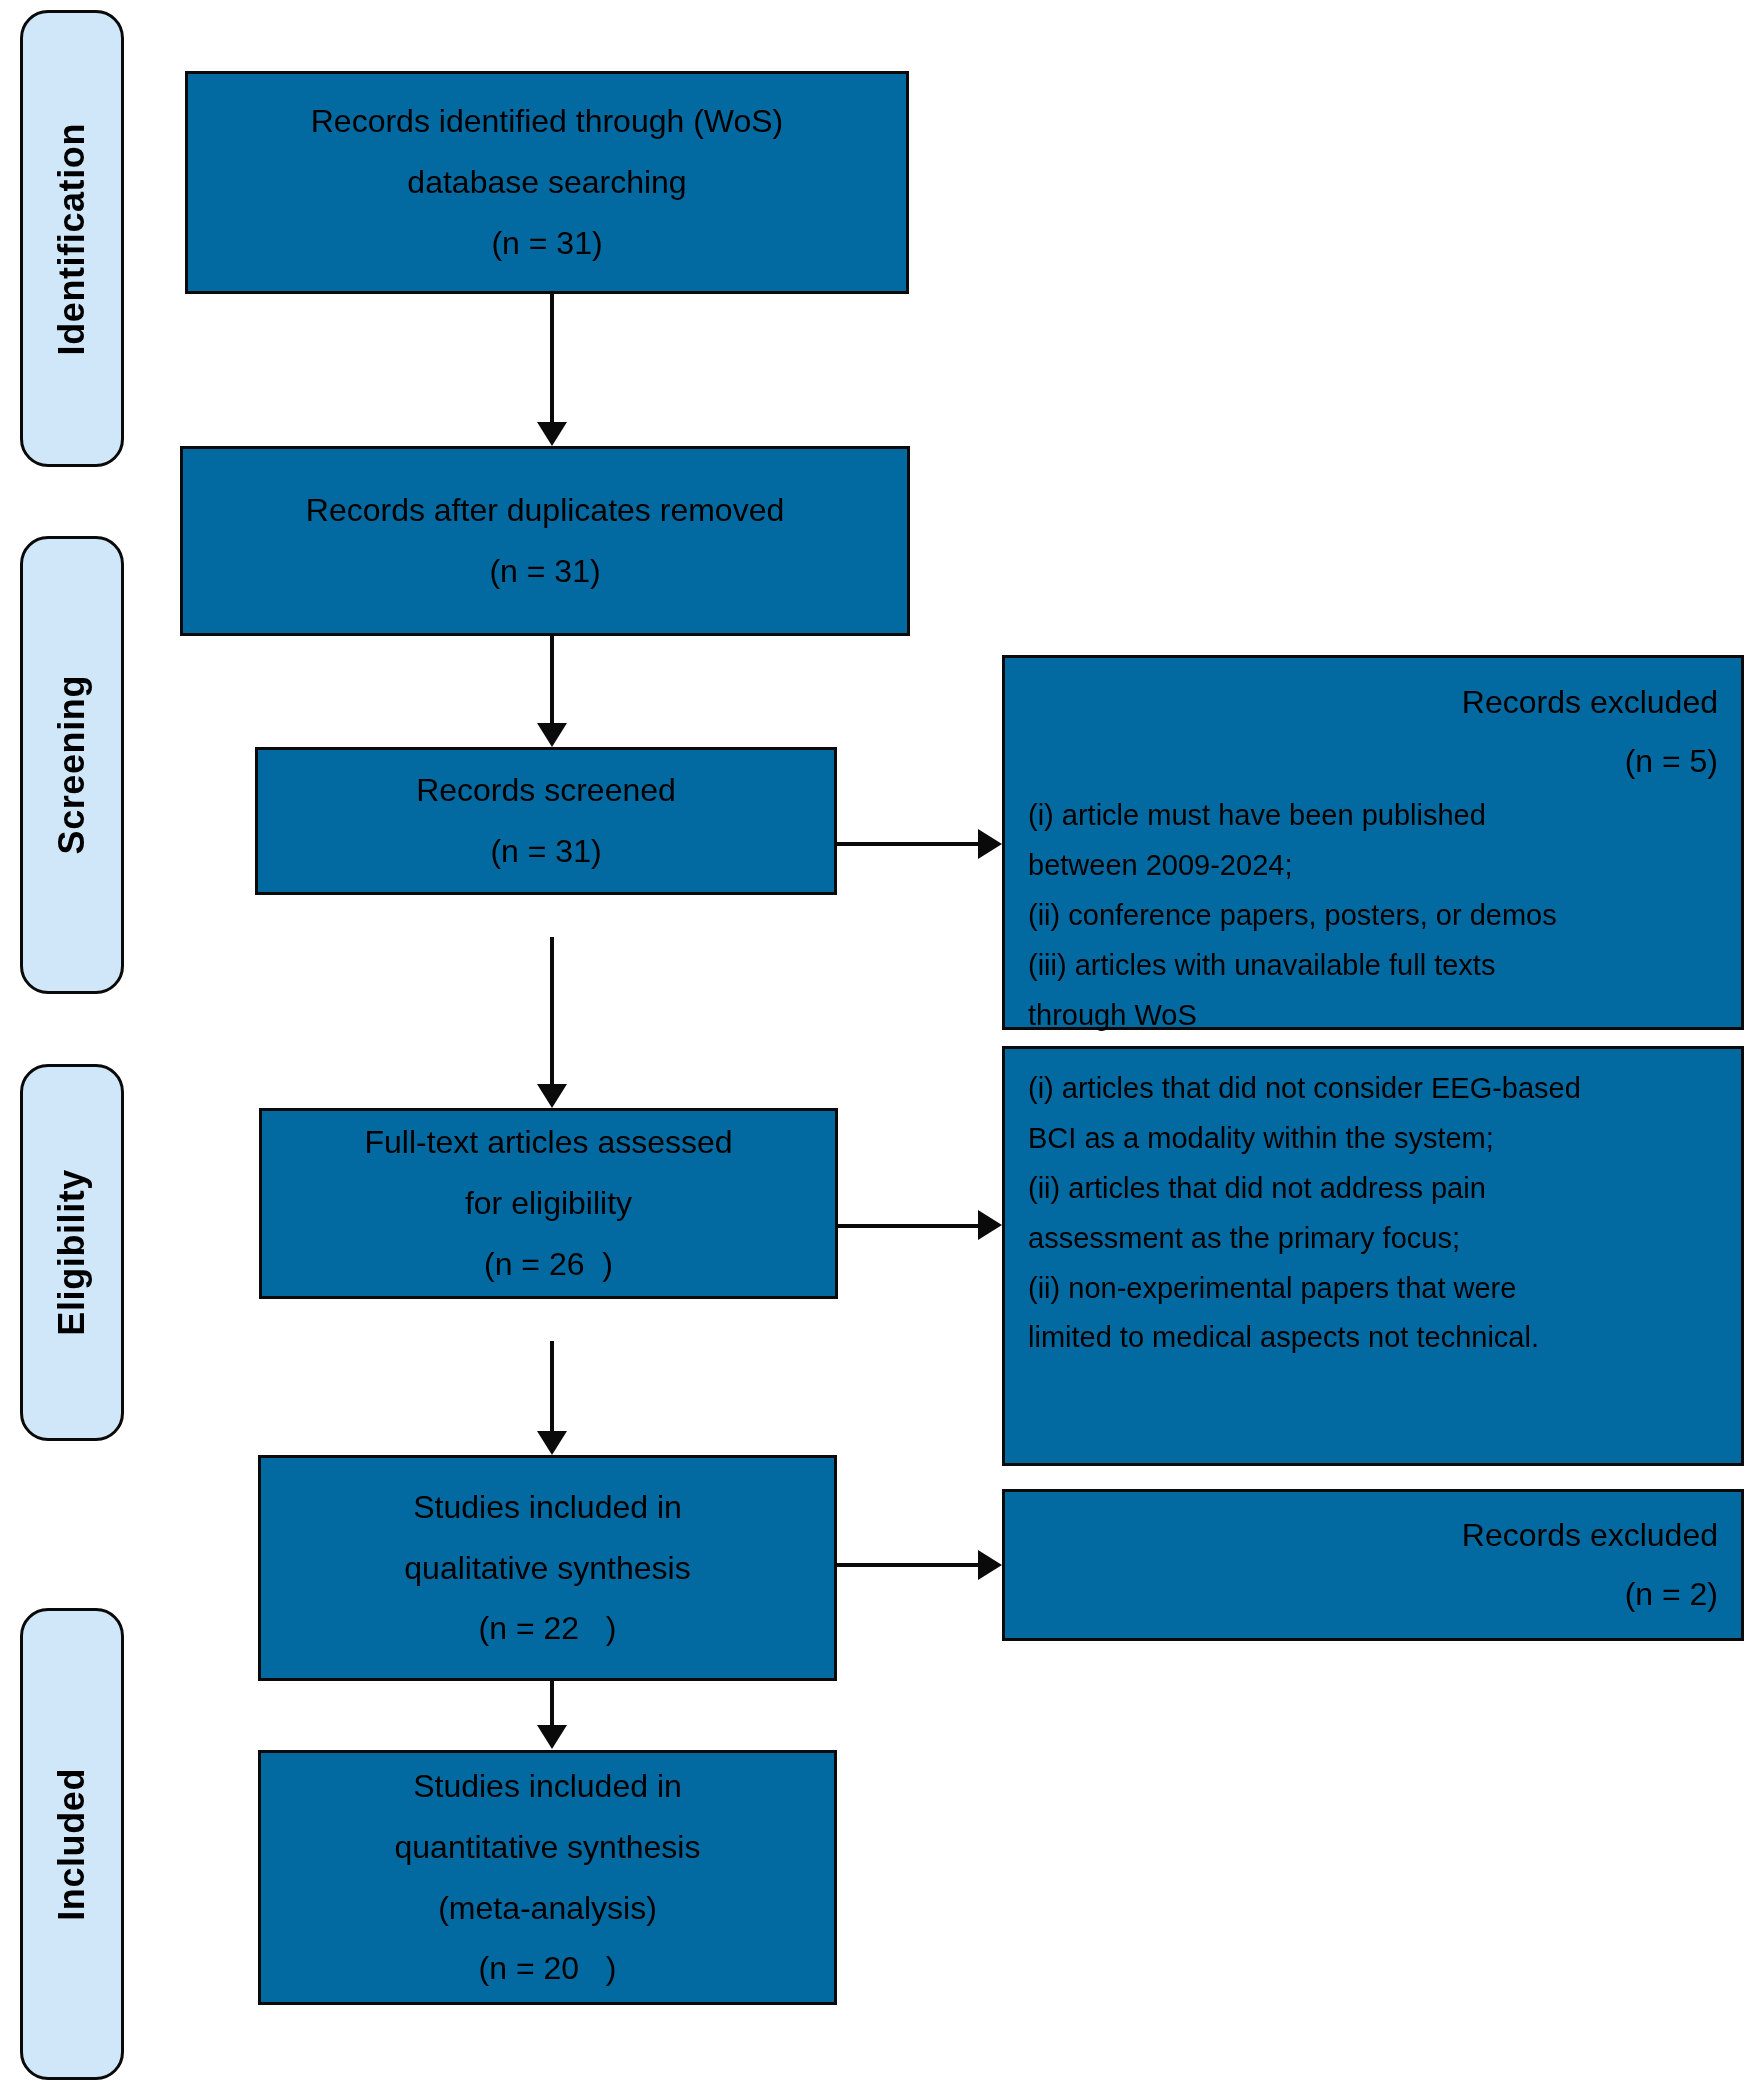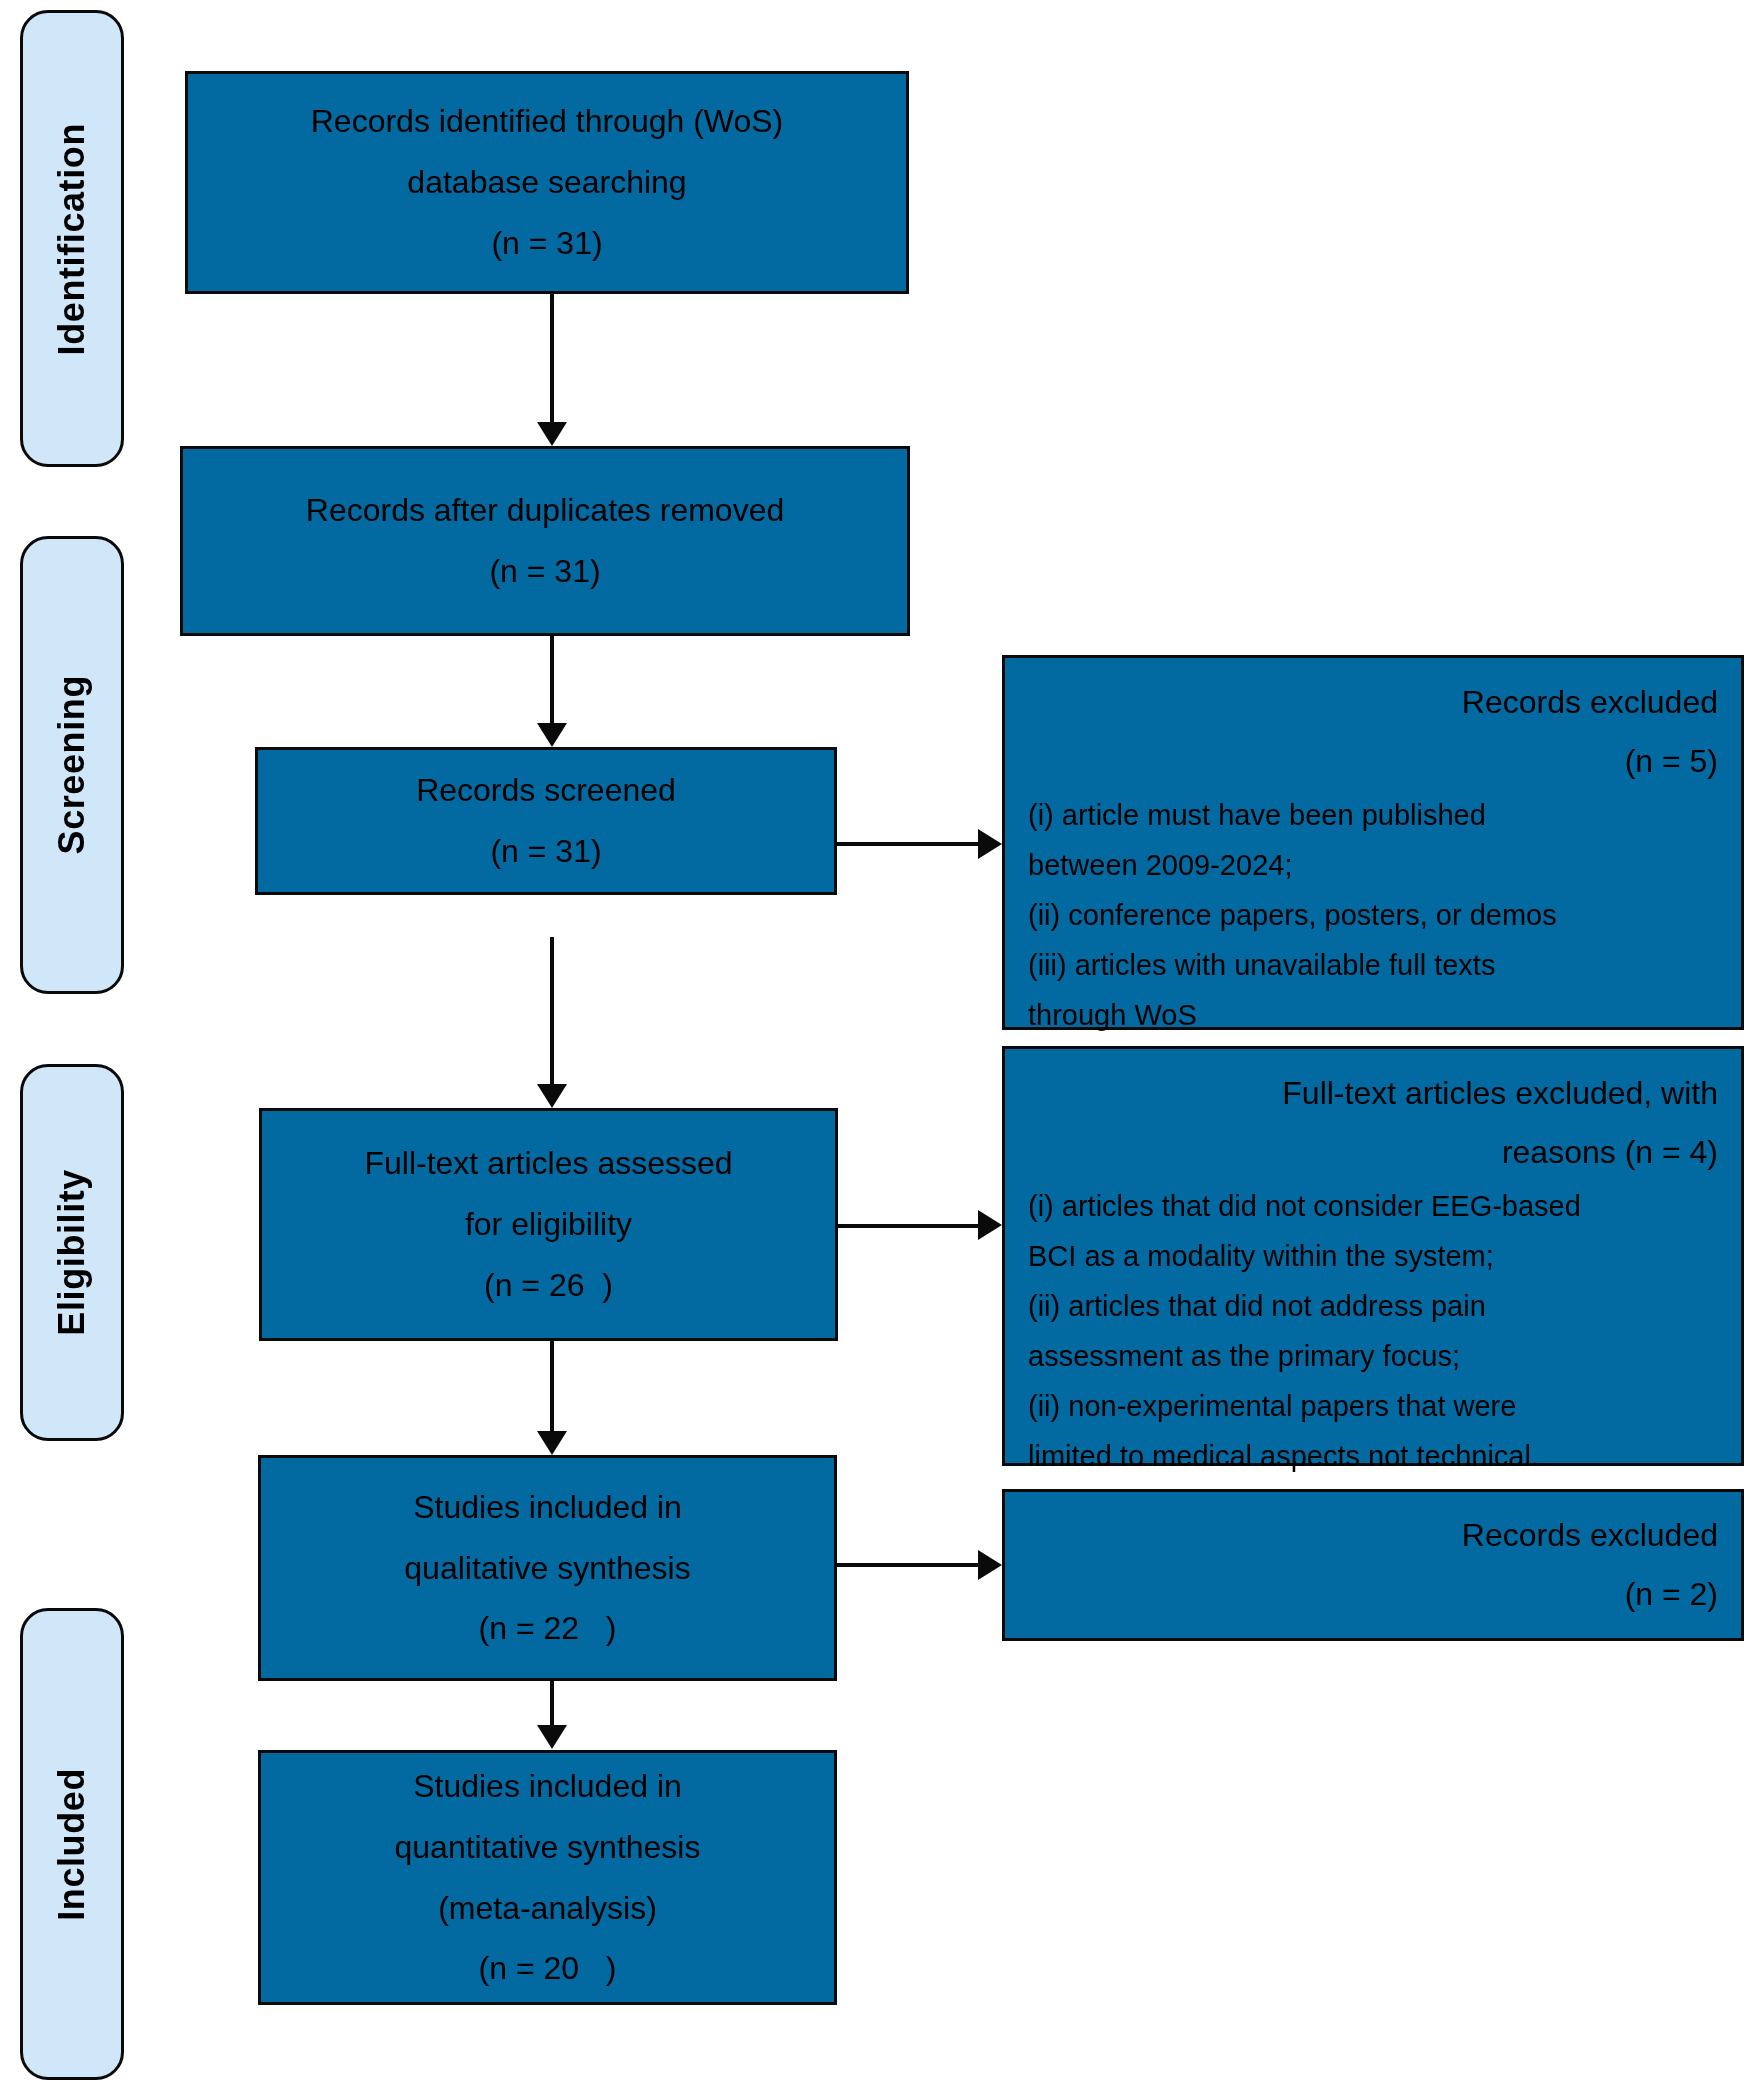--- a/index.html
+++ b/index.html
@@ -77,21 +77,21 @@
   <div class="box" style="left:180px;top:446px;width:730px;height:190px;">
     <div class="main-text">Records after duplicates removed
 (n = 31)</div>
   </div>
 
   <div class="box" style="left:255px;top:747px;width:582px;height:148px;">
     <div class="main-text">Records screened
 (n = 31)</div>
   </div>
 
-  <div class="box" style="left:259px;top:1108px;width:579px;height:233px;">
+  <div class="box" style="left:259px;top:1108px;width:579px;height:191px;">
     <div class="main-text">Full-text articles assessed
 for eligibility
 (n = 26  )</div>
   </div>
 
   <div class="box" style="left:258px;top:1455px;width:579px;height:226px;">
     <div class="main-text">Studies included in
 qualitative synthesis
 (n = 22   )</div>
   </div>
@@ -107,22 +107,20 @@
     <div class="title">Records excluded
 (n = 5)</div>
     <div class="details">(i) article must have been published
 between 2009-2024;
 (ii) conference papers, posters, or demos
 (iii) articles with unavailable full texts
 through WoS</div>
   </div>
 
   <div class="box excl" style="left:1002px;top:1046px;width:742px;height:420px;">
-    <div class="title">Full-text articles excluded, with
-reasons (n = 4)</div>
     <div class="details">(i) articles that did not consider EEG-based
 BCI as a modality within the system;
 (ii) articles that did not address pain
 assessment as the primary focus;
 (ii) non-experimental papers that were
 limited to medical aspects not technical.</div>
   </div>
 
   <div class="box excl" style="left:1002px;top:1489px;width:742px;height:152px;justify-content:center;">
     <div class="title">Records excluded

